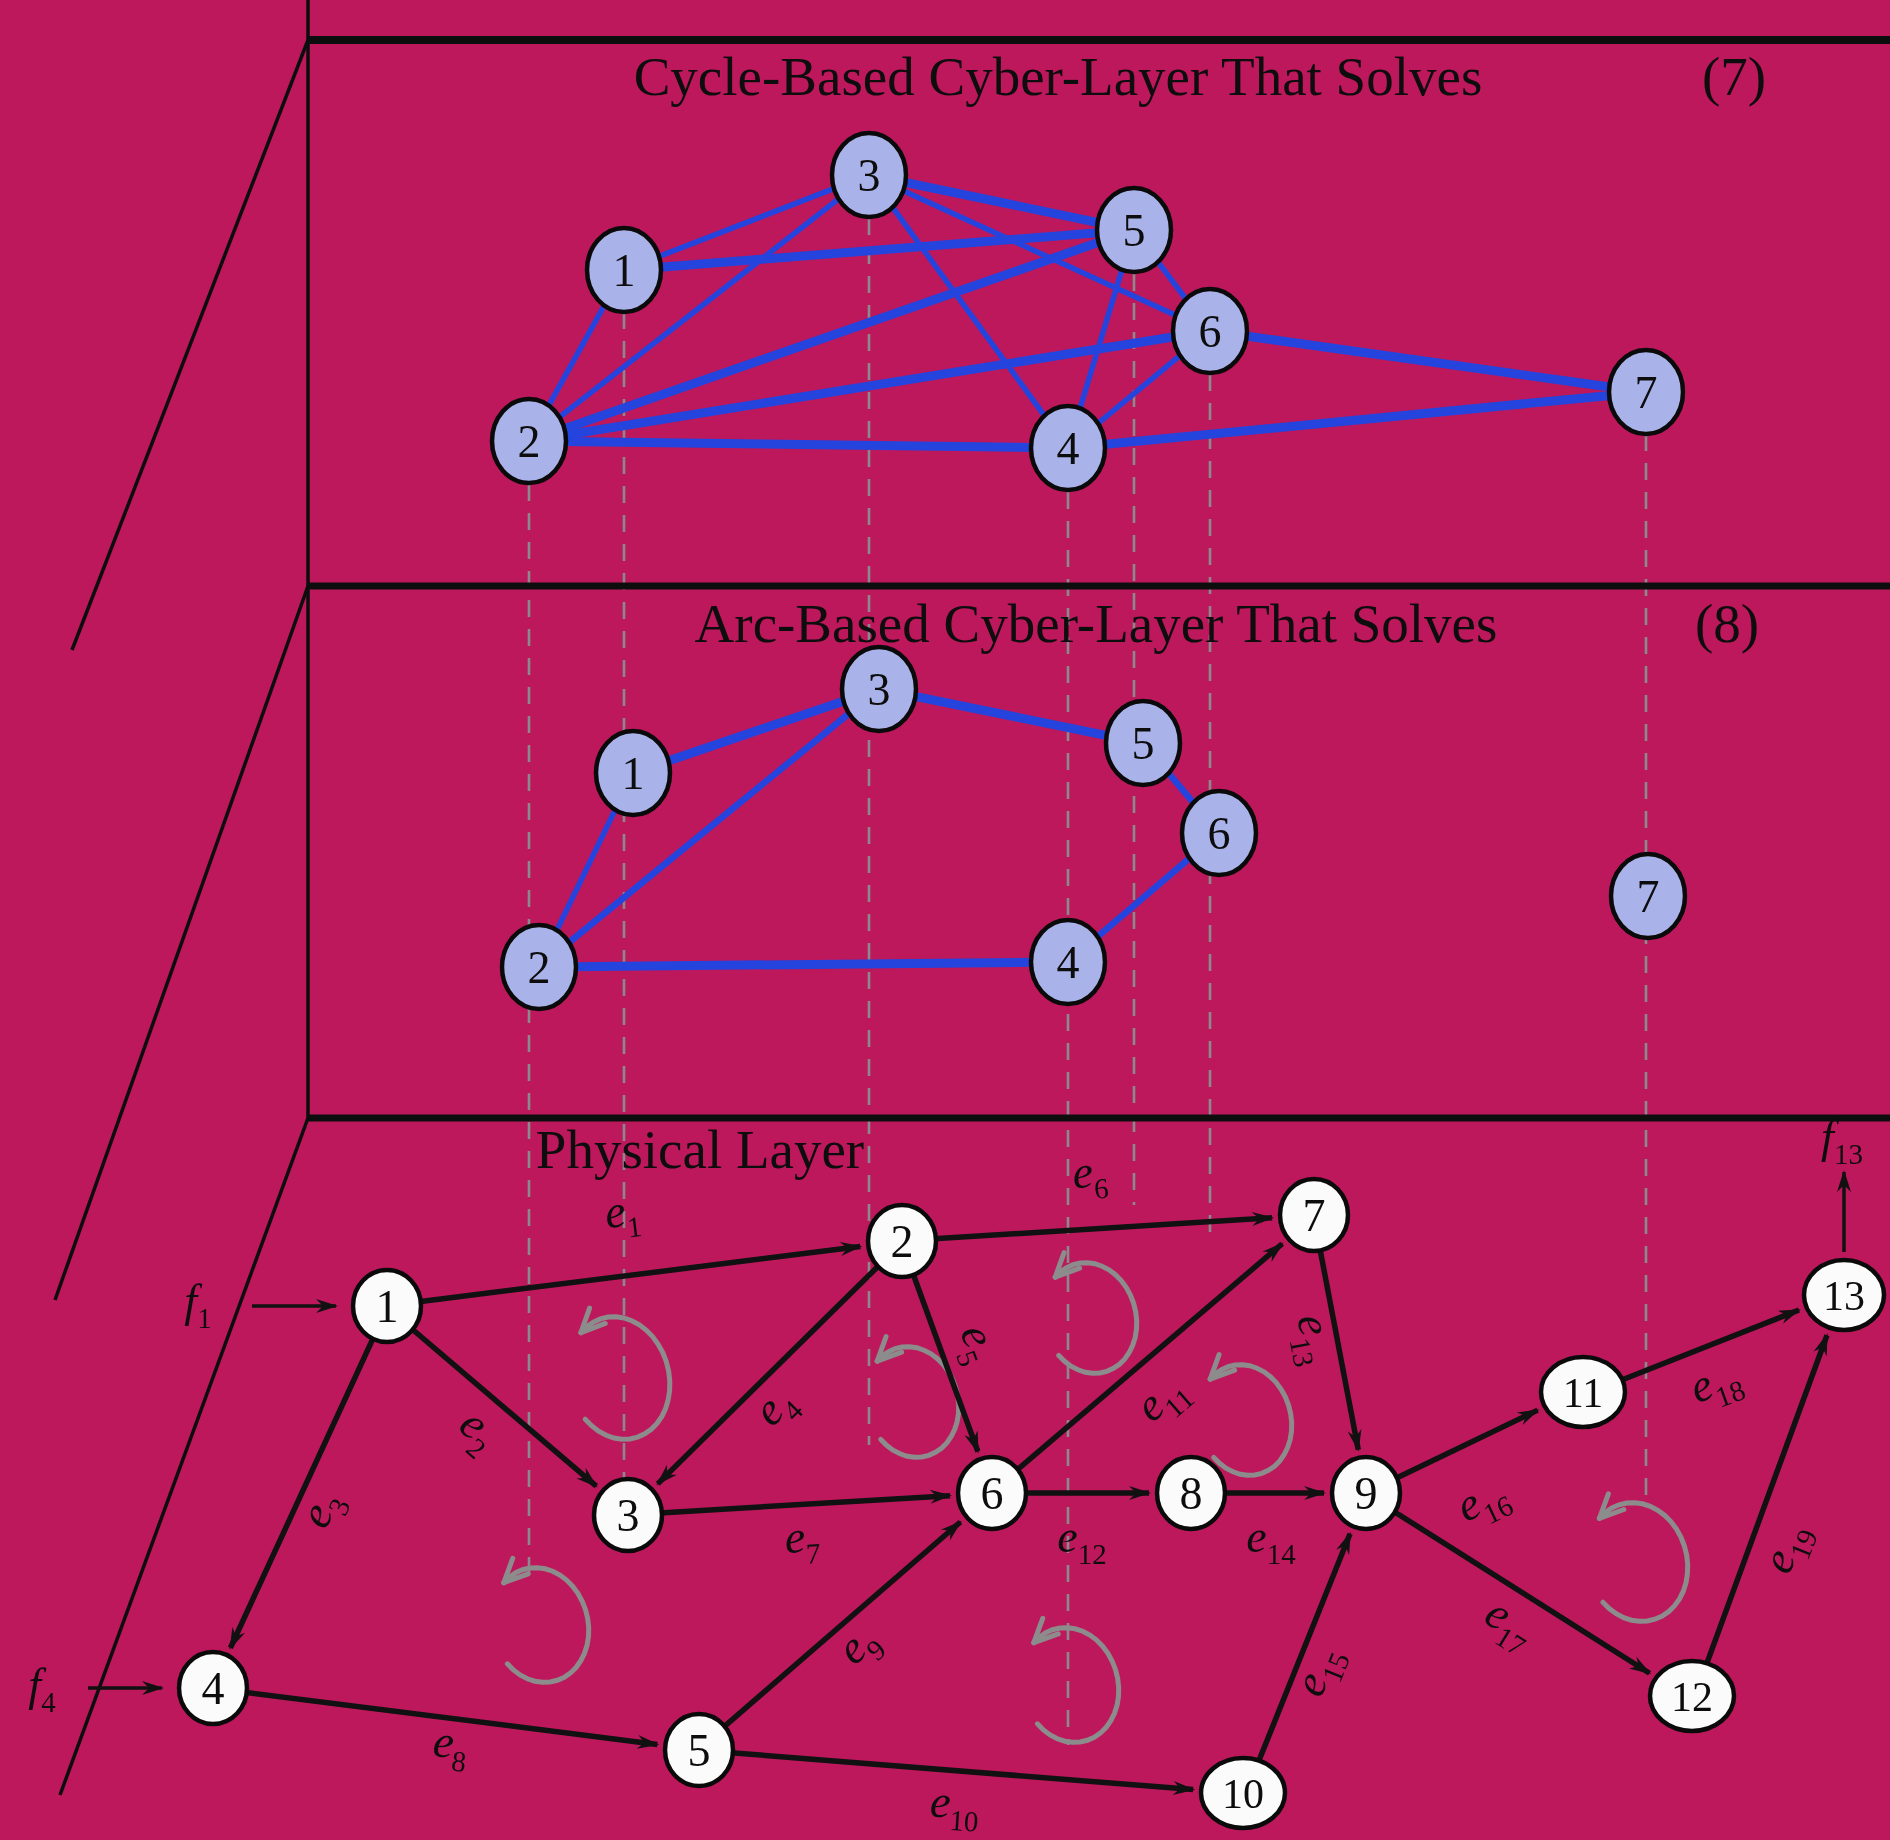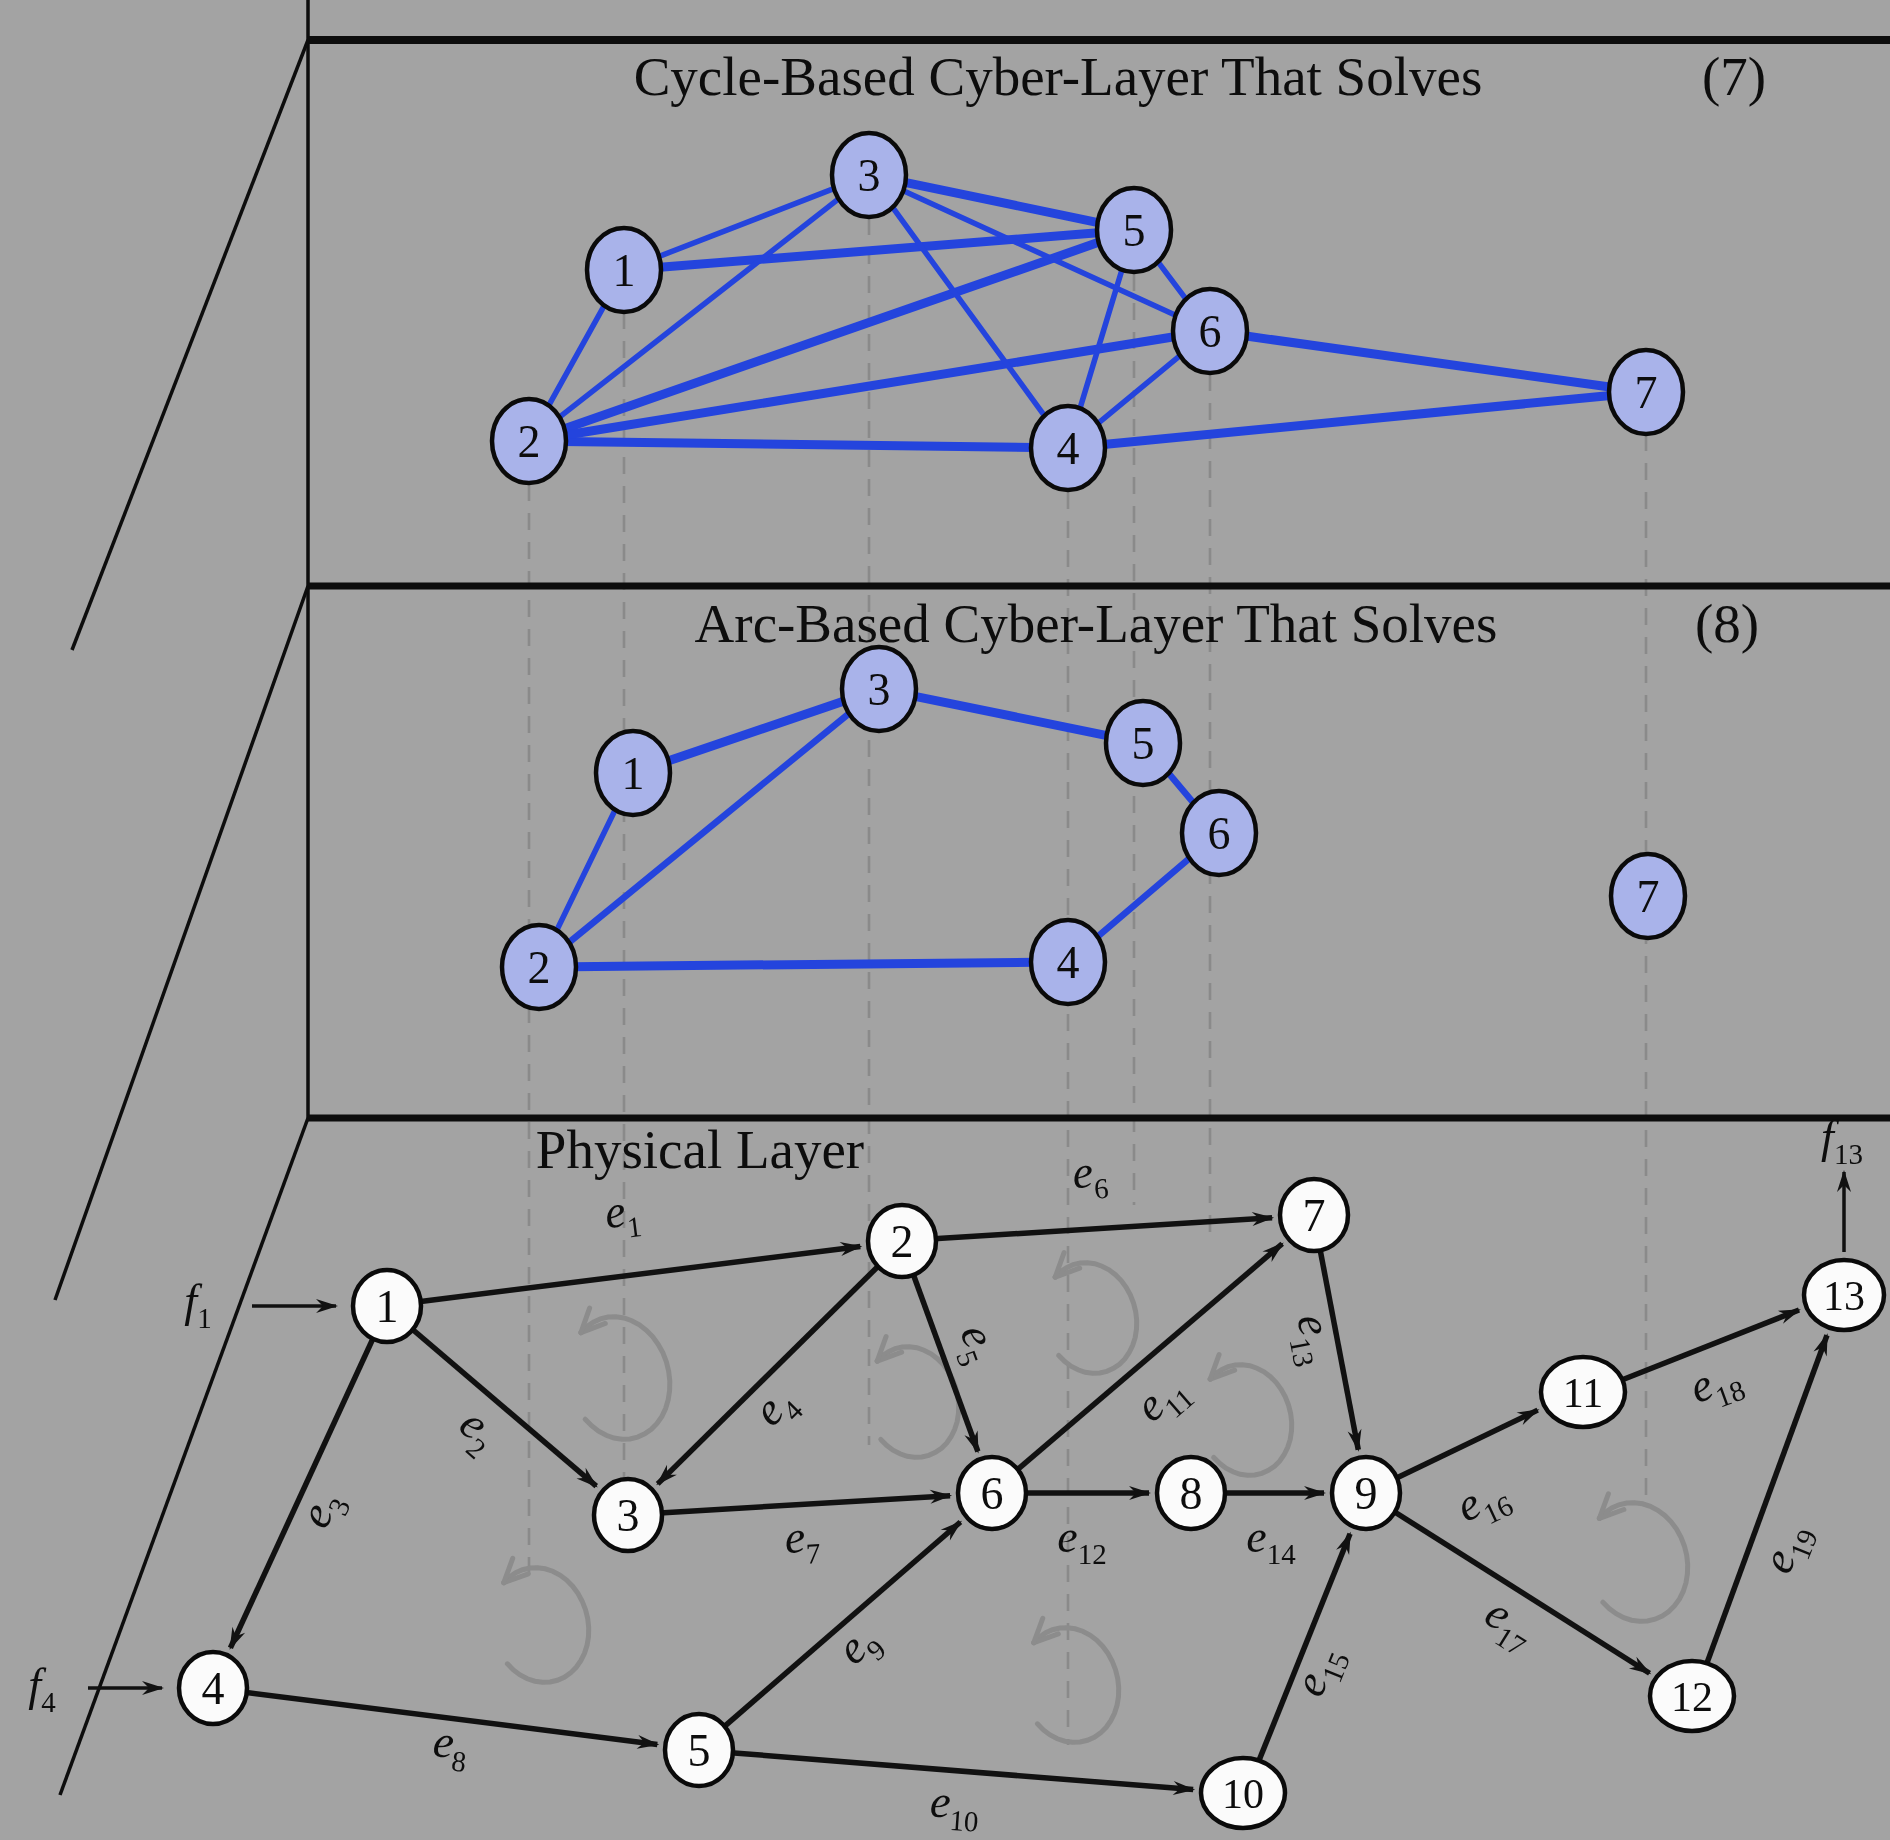--- a/index.html
+++ b/index.html
@@ -1,18 +1,18 @@
 <!DOCTYPE html>
 <html><head>
 <meta charset="utf-8">
 <style>
   html, body { margin: 0; padding: 0; background: #e9e9e9; }
   .stage {
     width: 1890px; height: 1840px; position: relative;
-    background: #a3a3a3; overflow: hidden;
+    background: #be185d; overflow: hidden;
     font-family: "Liberation Serif", serif;
   }
   svg { display: block; }
   text { fill: #0d0d0d; }
   .title { font-size: 55px; }
   .nodelabel { font-size: 46px; }
 </style>
 </head>
 <body>
 

